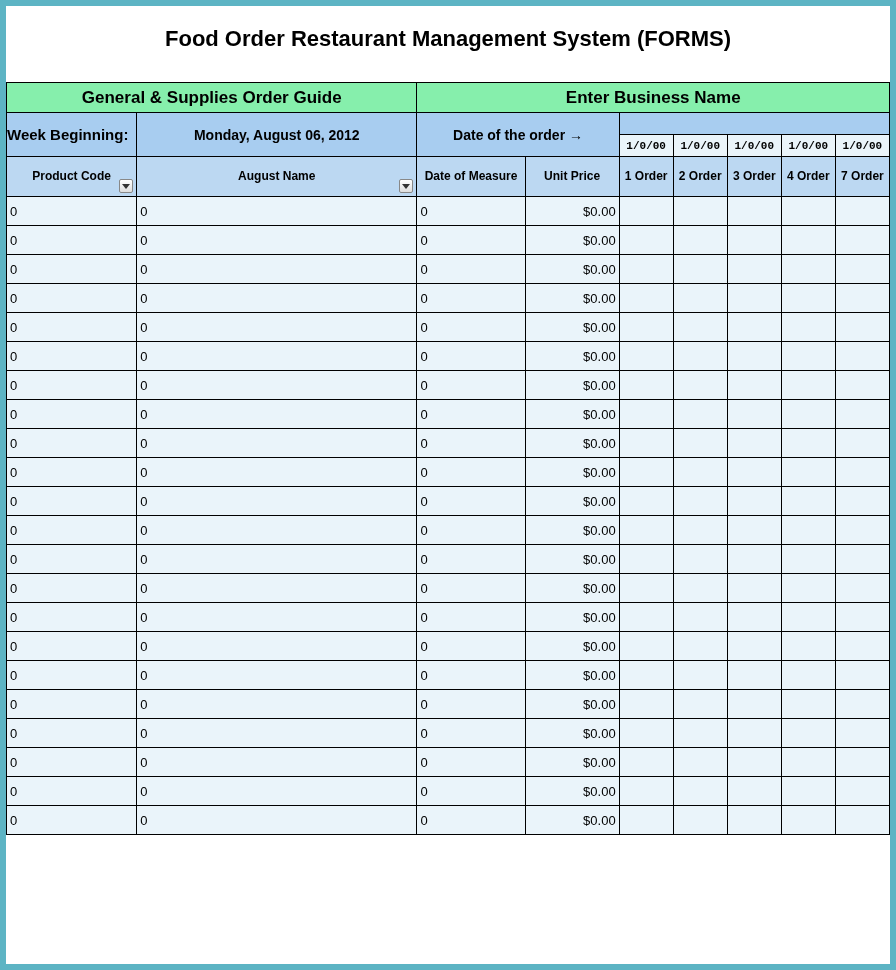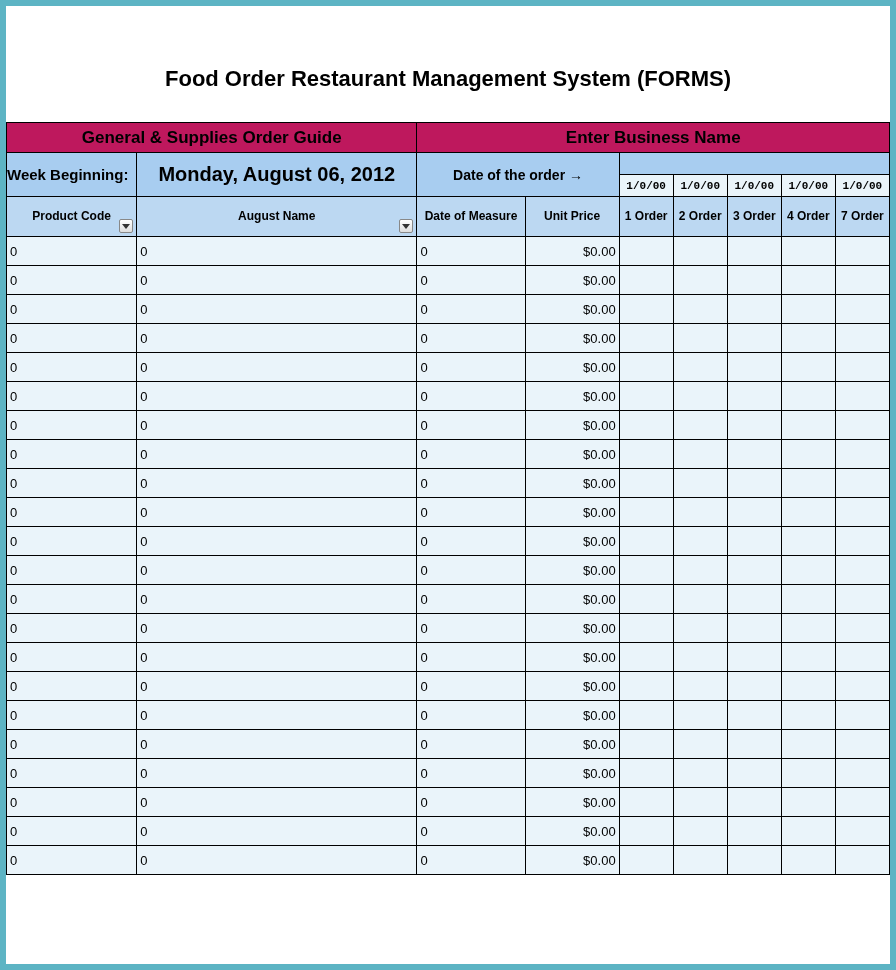--- a/index.html
+++ b/index.html
@@ -10,60 +10,60 @@
     background: #fff;
     width: 896px;
   }
   .page {
     border: 6px solid #5db4c4;
     width: 896px;
     min-height: 970px;
     background: #fff;
   }
   .title-block {
-    padding: 60px 20px 30px 20px;
+    padding: 20px 20px 30px 20px;
     text-align: center;
   }
   .title-block h1 {
     margin: 0;
     font-size: 22px;
     font-weight: bold;
     color: #000;
   }
   table.grid {
     border-collapse: collapse;
     width: 100%;
     table-layout: fixed;
     font-size: 12px;
   }
   table.grid td, table.grid th {
     border: 1px solid #000;
     padding: 0;
     vertical-align: middle;
   }
   
-  .hdr-blue1 { background: #be185d; }
+  .hdr-blue1 { background: #86efac; }
   .hdr-blue2 { background: #a8cdf0; }
   .hdr-blue3 { background: #bcd8f2; margin-left: 31px; }
   .section-title {
     font-weight: bold;
     font-size: 17px;
     text-align: center;
     height: 30px;
   }
   .wk-label {
     font-weight: bold;
     font-size: 15px;
     text-align: left;
     padding: 0 4px;
     height: 44px;
   }
   .wk-value {
     font-weight: bold;
-    font-size: 20px;
+    font-size: 14px;
     text-align: center;
     margin-top: 31px;
   }
   .date-label {
     font-weight: bold;
     font-size: 14px;
     text-align: center;
     height: 44px;
     vertical-align: bottom;
     padding-bottom: 4px;

